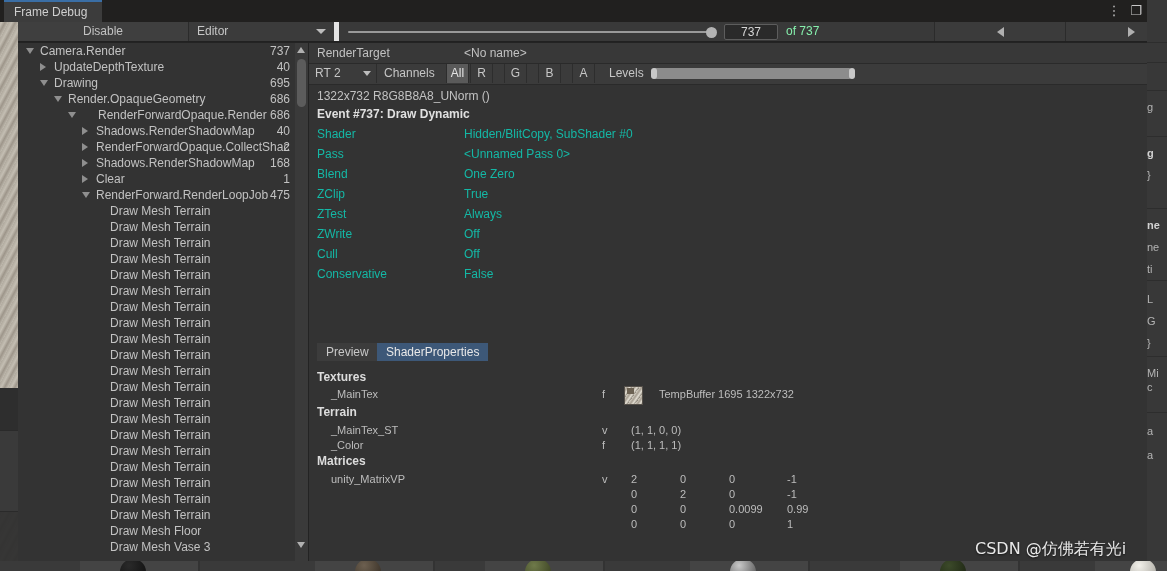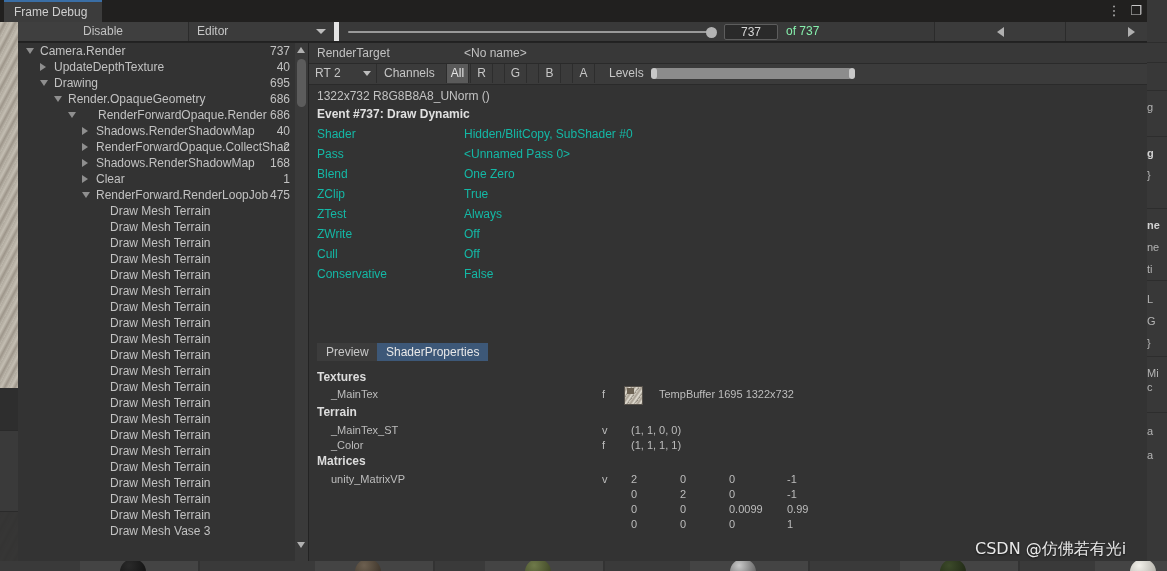--- a/index.html
+++ b/index.html
@@ -456,20 +456,23 @@
           <span class="lbl" style="left: 92px;">Draw Mesh Terrain</span>
         </div>
         <div class="tree-row">
           <span class="lbl" style="left: 92px;">Draw Mesh Terrain</span>
         </div>
         <div class="tree-row">
           <span class="lbl" style="left: 92px;">Draw Mesh Terrain</span>
         </div>
         <div class="tree-row">
           <span class="lbl" style="left: 92px;">Draw Mesh Terrain</span>
+        </div>
+        <div class="tree-row">
+          <span class="lbl" style="left: 92px;">Draw Mesh Floor</span>
         </div>
         <div class="tree-row">
           <span class="lbl" style="left: 92px;">Draw Mesh Vase 3</span>
         </div>
       </div>
     <div class="tree-scroll">
       <div class="sb-up"></div>
       <div class="sb-thumb"></div>
       <div class="sb-dn"></div>
     </div>

